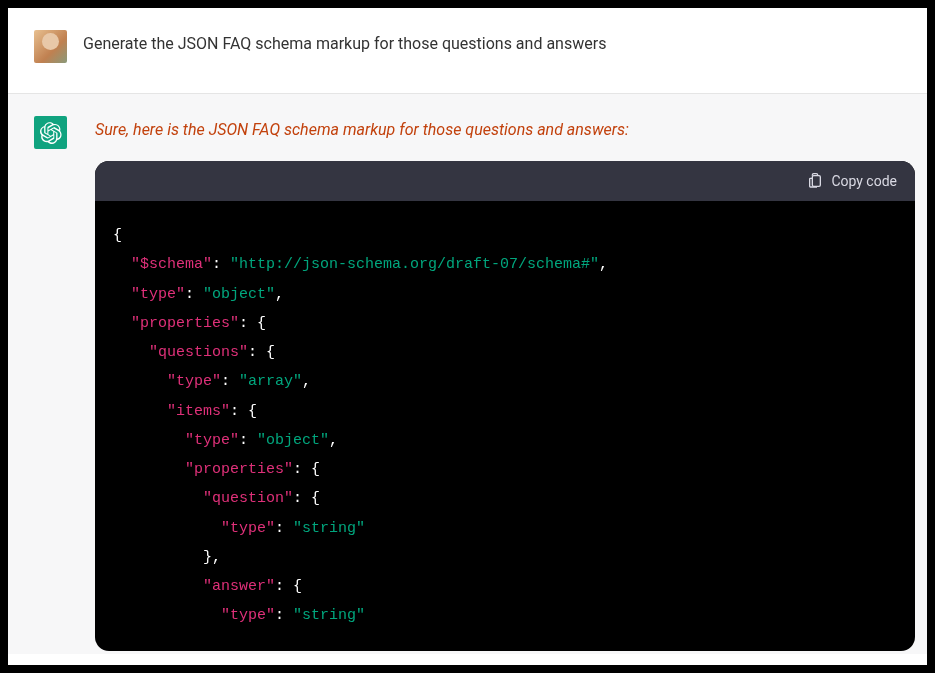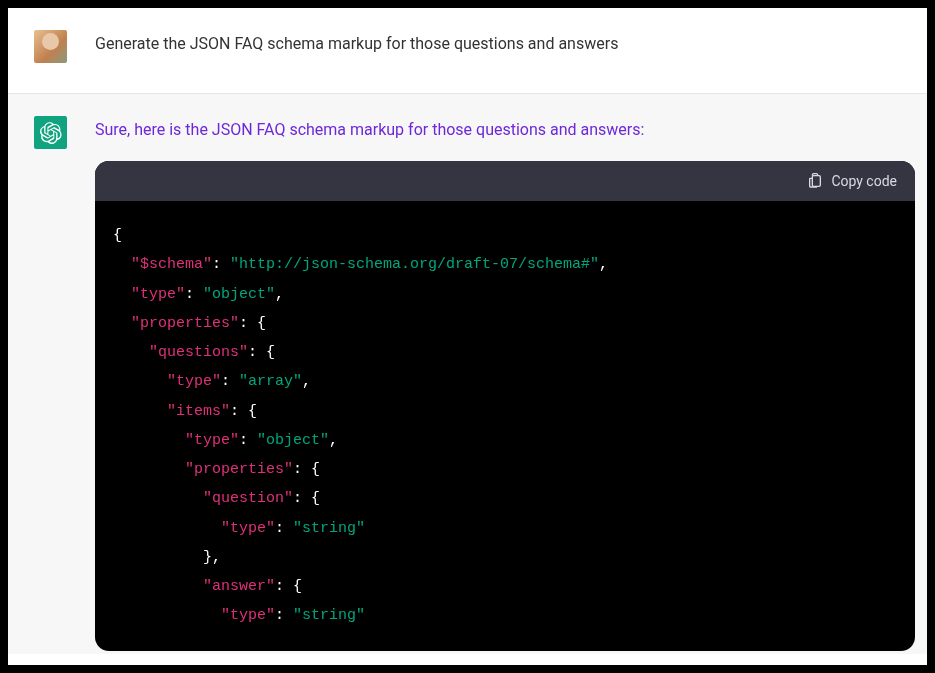--- a/index.html
+++ b/index.html
@@ -19,21 +19,21 @@
       width: 919px;
       height: 657px;
       margin: 8px;
       overflow: hidden;
     }
     .user-block {
       background: #fff;
       padding: 22px 26px 30px 26px;
       display: flex;
       align-items: flex-start;
-      gap: 28px;
+      gap: 16px;
     }
     .user-avatar {
       width: 33px;
       height: 33px;
       border-radius: 2px;
       background: linear-gradient(135deg, #e8c090 0%, #d4a070 30%, #c08050 60%, #8a9a7a 100%);
       flex-shrink: 0;
       position: relative;
       overflow: hidden;
     }
@@ -77,22 +77,23 @@
     .assistant-avatar svg {
       width: 22px;
       height: 22px;
     }
     .assistant-content {
       flex: 1;
       padding-top: 4px;
     }
     .assistant-text {
       font-size: 16px;
-      color: #6d28d9;
+      color: #c2410c;
       margin-bottom: 22px;
+      font-style: italic;
     }
     .code-block {
       background: #000;
       border-radius: 14px;
       overflow: hidden;
       width: 820px;
     }
     .code-header {
       background: #343541;
       height: 40px;

